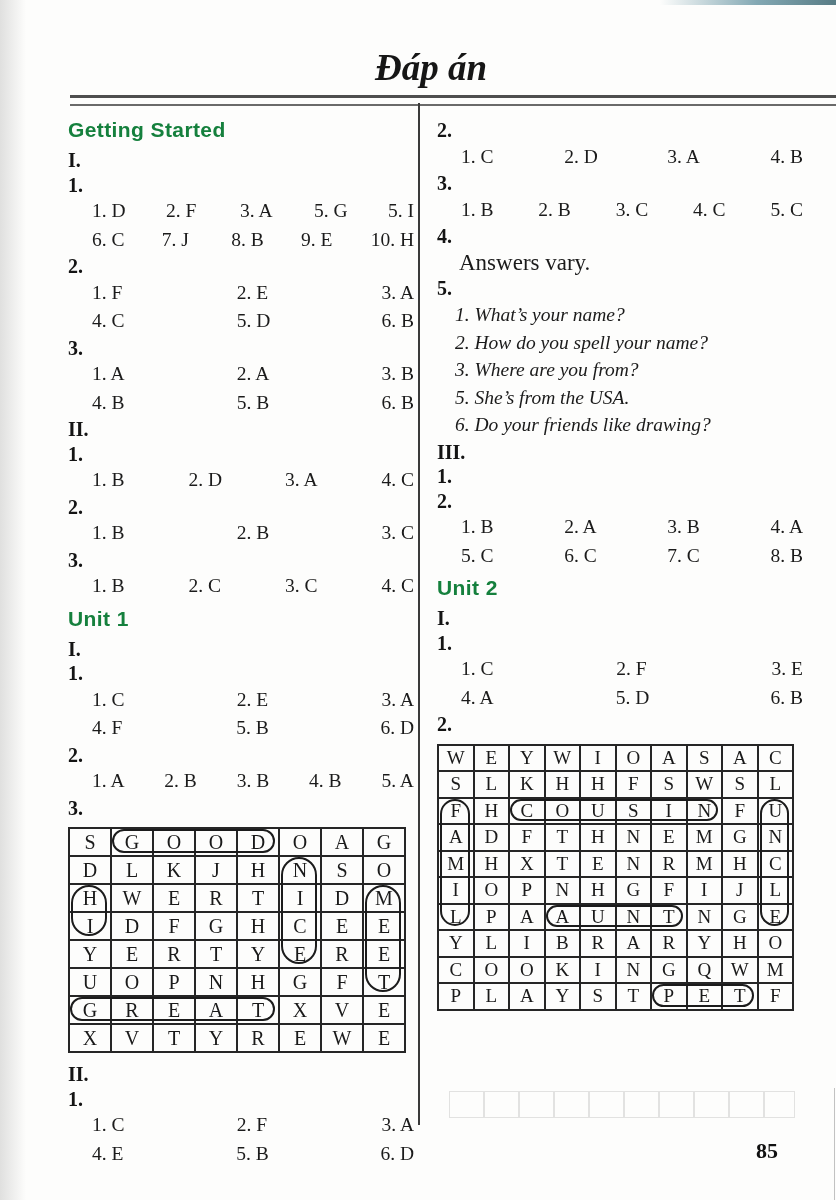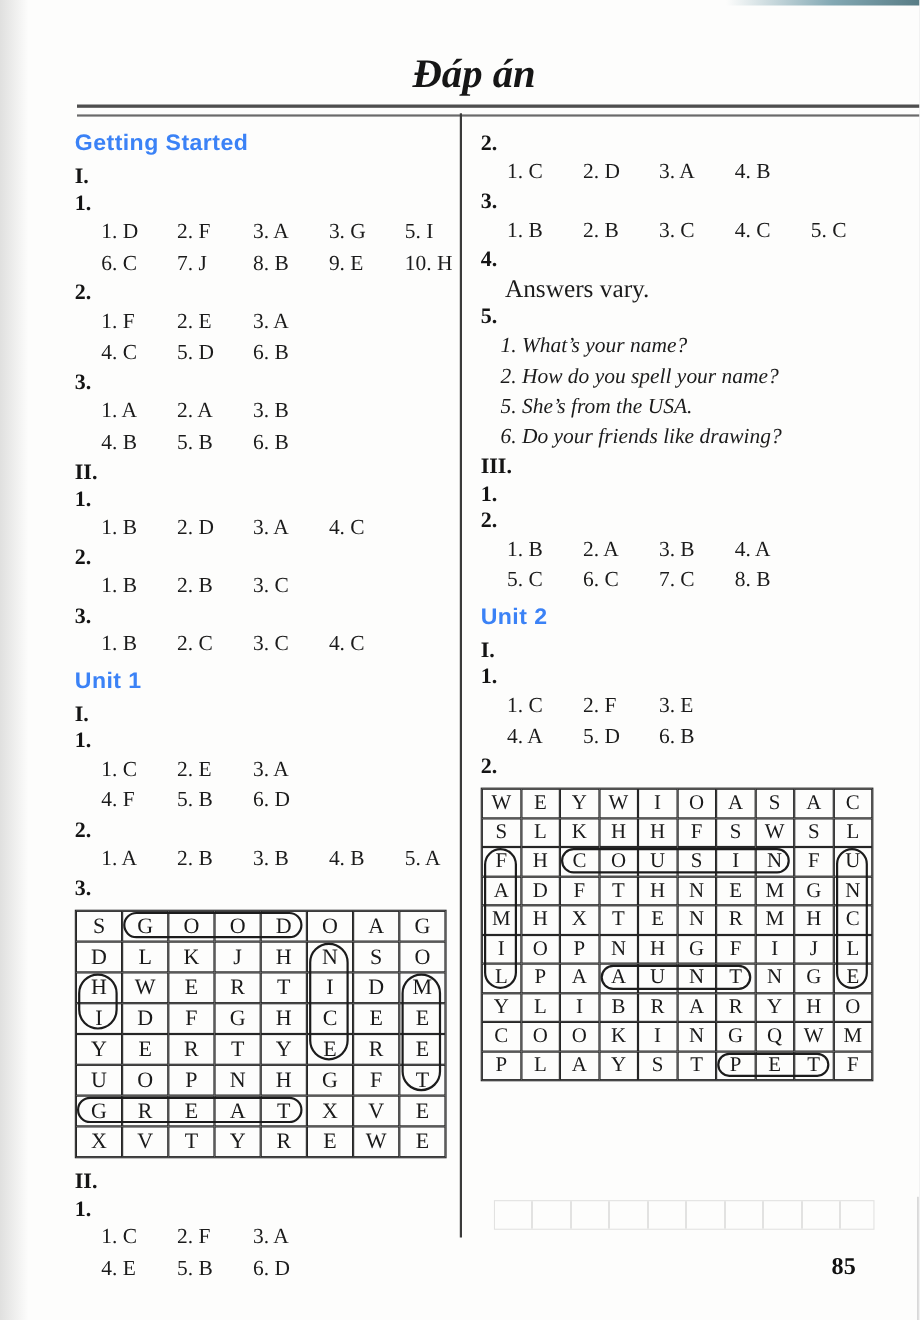--- a/index.html
+++ b/index.html
@@ -18,23 +18,23 @@
     font-family:"Liberation Serif", serif;font-style:italic;font-weight:bold;font-size:37px;color:#161616;}
   .rule{position:absolute;left:70px;right:0;top:95px;height:6px;
     border-top:3px solid #4e4e4e;border-bottom:2px solid #6a6a6a;}
   .divider{position:absolute;left:418px;top:103px;height:1022px;width:2px;background:#3a3a3a;}
 
   .col{position:absolute;}
   .col-left{left:68px;top:112px;width:346px;}
   .col-right{left:437px;top:118px;width:366px;}
 
   .sec-heading{font-family:"Liberation Sans", sans-serif;font-weight:700;font-size:21px;
-    letter-spacing:0.4px;line-height:28px;margin:5px 0 3px;color:#3b82f6;transform:scaleY(0.97);transform-origin:left top;}
+    letter-spacing:0.4px;line-height:28px;margin:5px 0 3px;color:#15803d;transform:scaleY(0.97);transform-origin:left top;}
   .roman-label,.num-label{font-weight:bold;font-size:20px;line-height:24.5px;color:#141414;}
-  .answers-row{display:flex;padding-left:24px;font-size:19.5px;line-height:28.5px;}
+  .answers-row{display:flex;padding-left:24px;font-size:19.5px;line-height:28.5px;justify-content:space-between;}
   .ans{flex:0 0 auto;width:69px;white-space:nowrap;}
   .ans:last-child{width:auto;}
   .plain-text{padding-left:22px;font-size:23px;line-height:27px;}
   .qlist{margin:1px 0;}
   .q-line{padding-left:18px;font-size:19.5px;line-height:27.5px;white-space:nowrap;font-style:italic;}
   .phon-block{margin:1px 0;}
   .phon-row{display:flex;padding-left:21px;font-size:19.5px;line-height:27px;}
   .phon-symbol{flex:0 0 64px;}
   .phon-words{white-space:nowrap;}
 
@@ -59,21 +59,21 @@
   <div class="rule"></div>
   <div class="divider"></div>
   <div class="col col-left" id="col-left">
       <div class="sec-heading">Getting Started</div>
       <div class="roman-label">I.</div>
       <div class="num-label">1.</div>
       <div class="answers-row">
         <span class="ans">1. D</span>
         <span class="ans">2. F</span>
         <span class="ans">3. A</span>
-        <span class="ans">3. G</span>
+        <span class="ans">5. G</span>
         <span class="ans">5. I</span>
       </div>
       <div class="answers-row">
         <span class="ans">6. C</span>
         <span class="ans">7. J</span>
         <span class="ans">8. B</span>
         <span class="ans">9. E</span>
         <span class="ans">10. H</span>
       </div>
       <div class="num-label">2.</div>
@@ -242,20 +242,21 @@
         <span class="ans">3. C</span>
         <span class="ans">4. C</span>
         <span class="ans">5. C</span>
       </div>
       <div class="num-label">4.</div>
       <div class="plain-text">Answers vary.</div>
       <div class="num-label">5.</div>
       <div class="qlist">
         <div class="q-line">1. What’s your name?</div>
         <div class="q-line">2. How do you spell your name?</div>
+        <div class="q-line">3. Where are you from?</div>
         <div class="q-line">5. She’s from the USA.</div>
         <div class="q-line">6. Do your friends like drawing?</div>
       </div>
       <div class="roman-label">III.</div>
       <div class="num-label">1.</div>
       <div class="num-label">2.</div>
       <div class="answers-row">
         <span class="ans">1. B</span>
         <span class="ans">2. A</span>
         <span class="ans">3. B</span>

